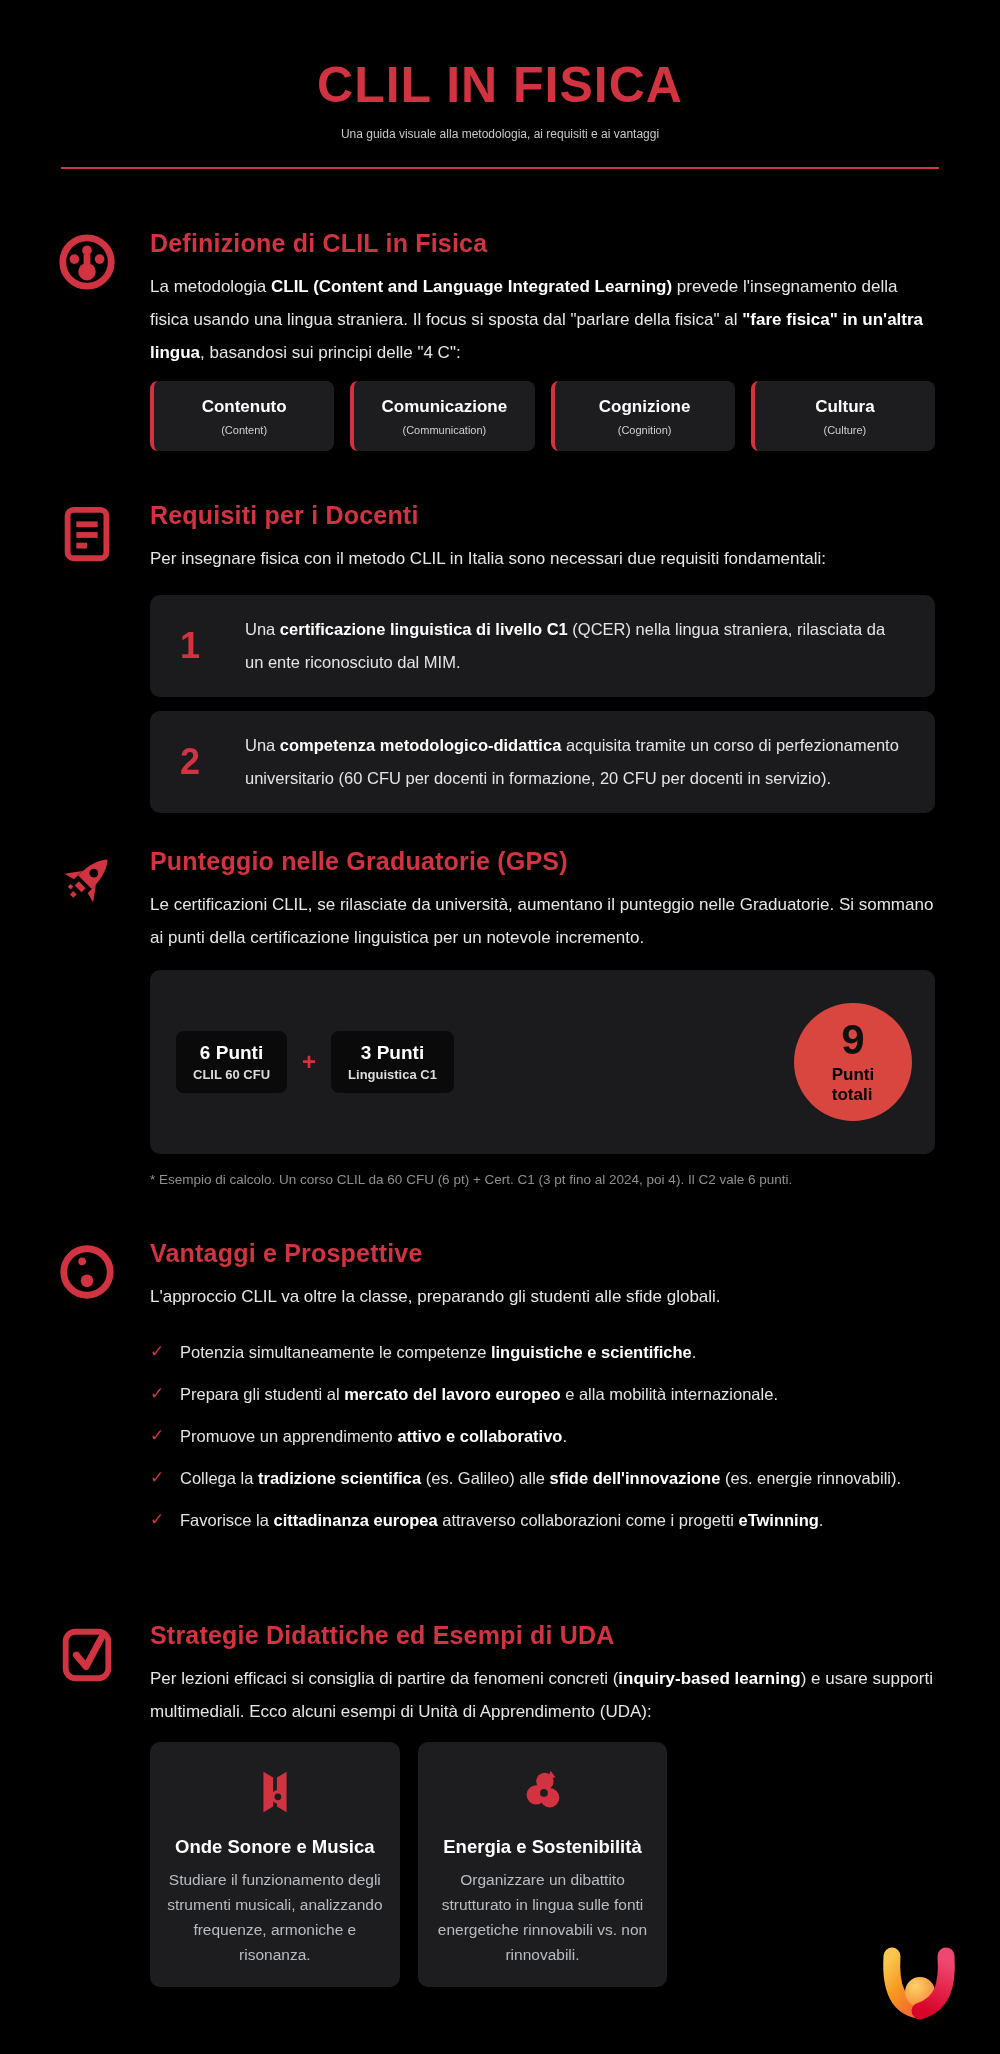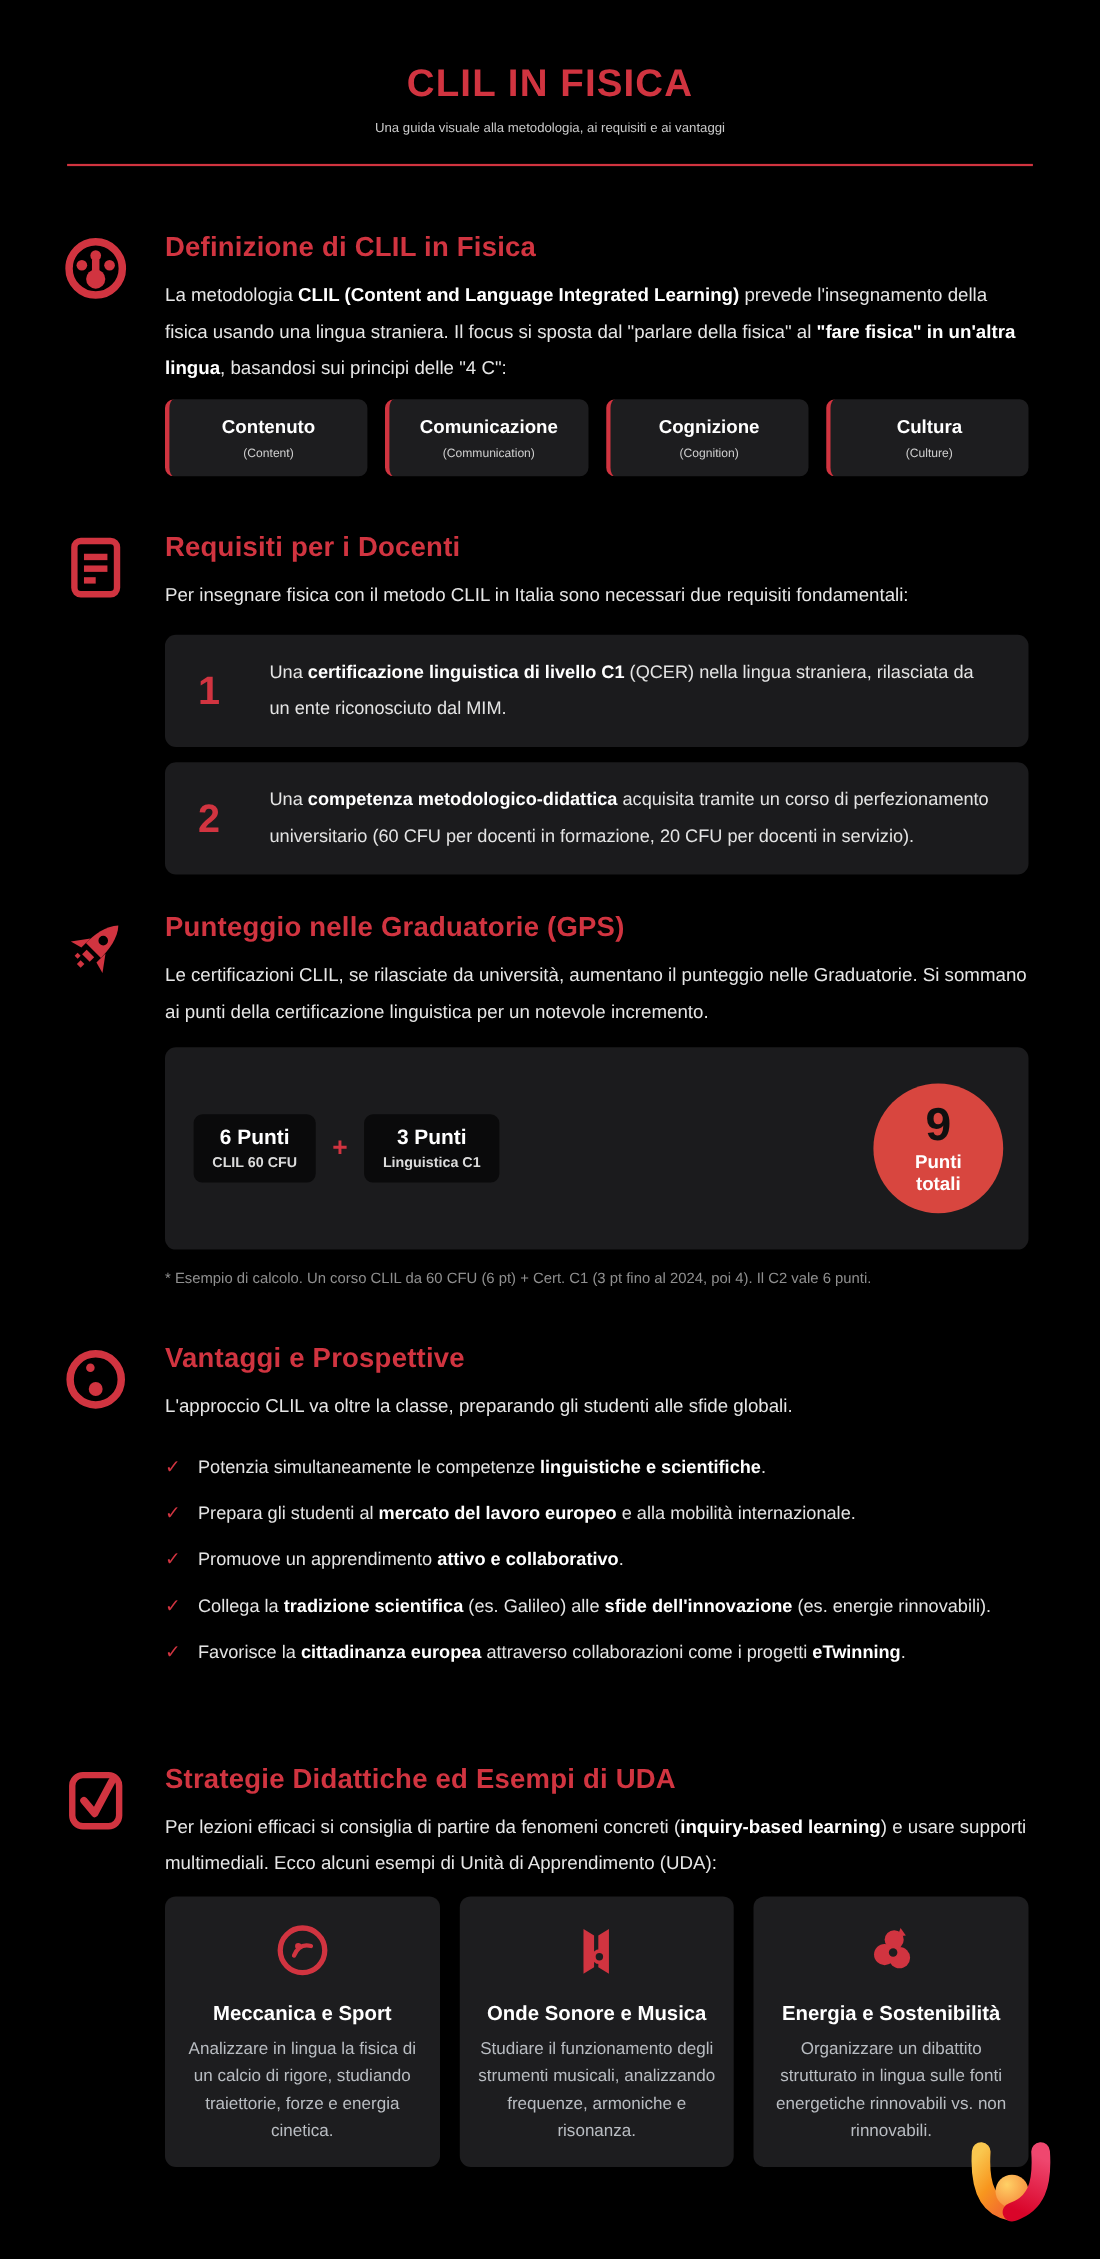--- a/index.html
+++ b/index.html
@@ -4,21 +4,21 @@
 <style>
   * { margin:0; padding:0; box-sizing:border-box; }
   html,body { background:#000; }
   body {
     width:1000px; height:2054px; position:relative; overflow:hidden;
     font-family:"Liberation Sans","DejaVu Sans",sans-serif;
     color:#e4e4e4; -webkit-font-smoothing:antialiased;
   }
   
   .header { padding-top:56px; text-align:center; }
-  .title { color:#d13440; font-size:35px; font-weight:bold; letter-spacing:1px; }
+  .title { color:#d13440; font-size:50px; font-weight:bold; letter-spacing:1px; }
   .subtitle { margin-top:13px; color:#c9c9c9; font-size:12px; }
   .divider { width:878px; height:2px; background:#d13440; border:0; margin:26px auto 0; }
   
   .sec { display:flex; padding:0 65px 0 56px; }
   .sec-icon { width:66px; flex:none; margin-right:28px; padding-top:2px; }
   .sec-icon svg { width:62px; height:62px; display:block; }
   .sec-body { flex:1; max-width:790px; }
   h2 { color:#d13440; font-size:25px; font-weight:bold; letter-spacing:.2px; }
   .intro { margin-top:12px; font-size:17px; line-height:33px; color:#e6e6e6; }
   .b { font-weight:bold; color:#ffffff; }
@@ -40,21 +40,21 @@
   .points-card { margin-top:16px; background:#1b1b1d; border-radius:10px; height:184px;
                  position:relative; display:flex; align-items:center; padding-left:26px; }
   .pbox { background:#0a0a0b; border-radius:8px; text-align:center; padding:11px 17px; }
   .pbox .pv { font-size:19px; font-weight:bold; color:#fff; }
   .pbox .pl { margin-top:3px; font-size:13px; font-weight:bold; color:#dcdcdc; }
   .plus { color:#d13440; font-size:24px; font-weight:bold; margin:0 15px; }
   .total-circle { position:absolute; right:23px; top:50%; transform:translateY(-50%);
                   width:118px; height:118px; border-radius:50%; background:#d8463f;
                   display:flex; flex-direction:column; align-items:center; justify-content:center; }
   .total-circle .tv { font-size:42px; font-weight:bold; color:#101010; line-height:1; }
-  .total-circle .tl { margin-top:4px; font-size:17px; font-weight:bold; color:#ffffff; line-height:1.2; text-align:center; }
+  .total-circle .tl { margin-top:4px; font-size:17px; font-weight:bold; color:#000000; line-height:1.2; text-align:left; }
   .footnote { margin-top:18px; font-size:13.5px; color:#8f8f8f; }
   
   .checks { margin-top:28px; list-style:none; }
   .checks li { display:flex; margin-bottom:20px; font-size:16.5px; line-height:22px; }
   .check-glyph { color:#d13440; width:30px; flex:none; font-size:17px; }
   
   .grid3 { margin-top:14px; display:grid; grid-template-columns:repeat(3,1fr); gap:18px; }
   .uda { background:#1d1d1f; border-radius:10px; padding:22px 16px 20px; text-align:center; }
   .uda svg { width:54px; height:54px; display:inline-block; }
   .uda .ut { margin-top:14px; font-size:18.5px; font-weight:bold; color:#fff; }
@@ -214,31 +214,20 @@
   <div class="sec-icon">
     <svg viewBox="0 0 64 64">
       <rect x="10" y="9" width="44" height="48" rx="10" fill="none" stroke="#d13440" stroke-width="6"></rect>
       <path d="M21 33 L31 45 L47 15" fill="none" stroke="#d13440" stroke-width="7" stroke-linecap="round" stroke-linejoin="round"></path>
     </svg>
   </div>
   <div class="sec-body">
     <h2>Strategie Didattiche ed Esempi di UDA</h2>
     <p class="intro"><span>Per lezioni efficaci si consiglia di partire da fenomeni concreti (</span><span class="b">inquiry-based learning</span><span>) e usare supporti multimediali. Ecco alcuni esempi di Unità di Apprendimento (UDA):</span></p>
     <div class="grid3">
-      <div class="uda">
-        <span>
-          <svg viewBox="0 0 56 56">
-            <circle cx="28" cy="28" r="21" fill="none" stroke="#d13440" stroke-width="5"></circle>
-            <path d="M20 33 q5 -12 16 -9" fill="none" stroke="#d13440" stroke-width="4" stroke-linecap="round"></path>
-            <circle cx="24" cy="24" r="3" fill="#d13440"></circle>
-          </svg>
-        </span>
-        <div class="ut">Meccanica e Sport</div>
-        <div class="ub">Analizzare in lingua la fisica di un calcio di rigore, studiando traiettorie, forze e energia cinetica.</div>
-      </div>
       <div class="uda">
         <span>
           <svg viewBox="0 0 56 56">
             <path d="M16 8 L26 14 V44 L16 50 Z" fill="#d13440"></path>
             <path d="M40 8 L30 14 V44 L40 50 Z" fill="#d13440"></path>
             <circle cx="31" cy="34" r="7" fill="#d13440"></circle>
             <circle cx="31" cy="34" r="3.5" fill="#1d1d1f"></circle>
           </svg>
         </span>
         <div class="ut">Onde Sonore e Musica</div>

